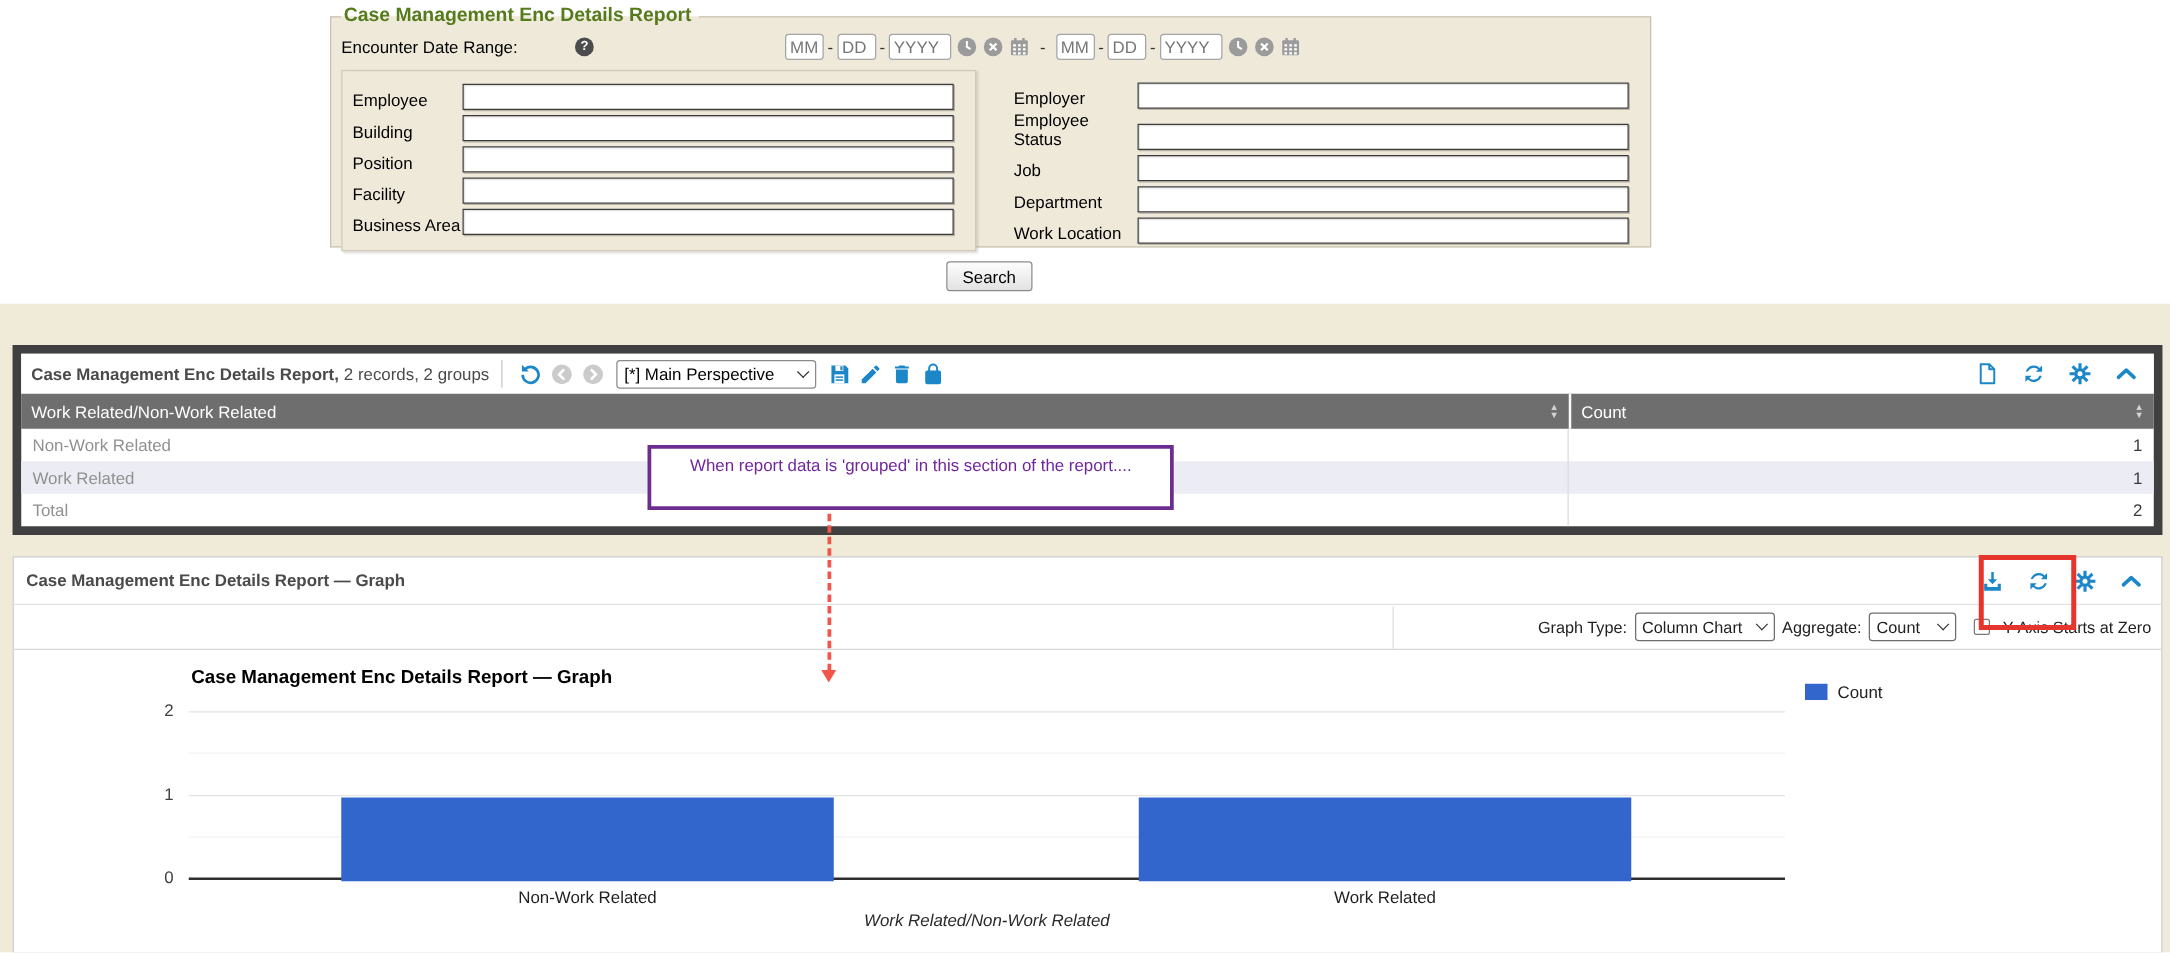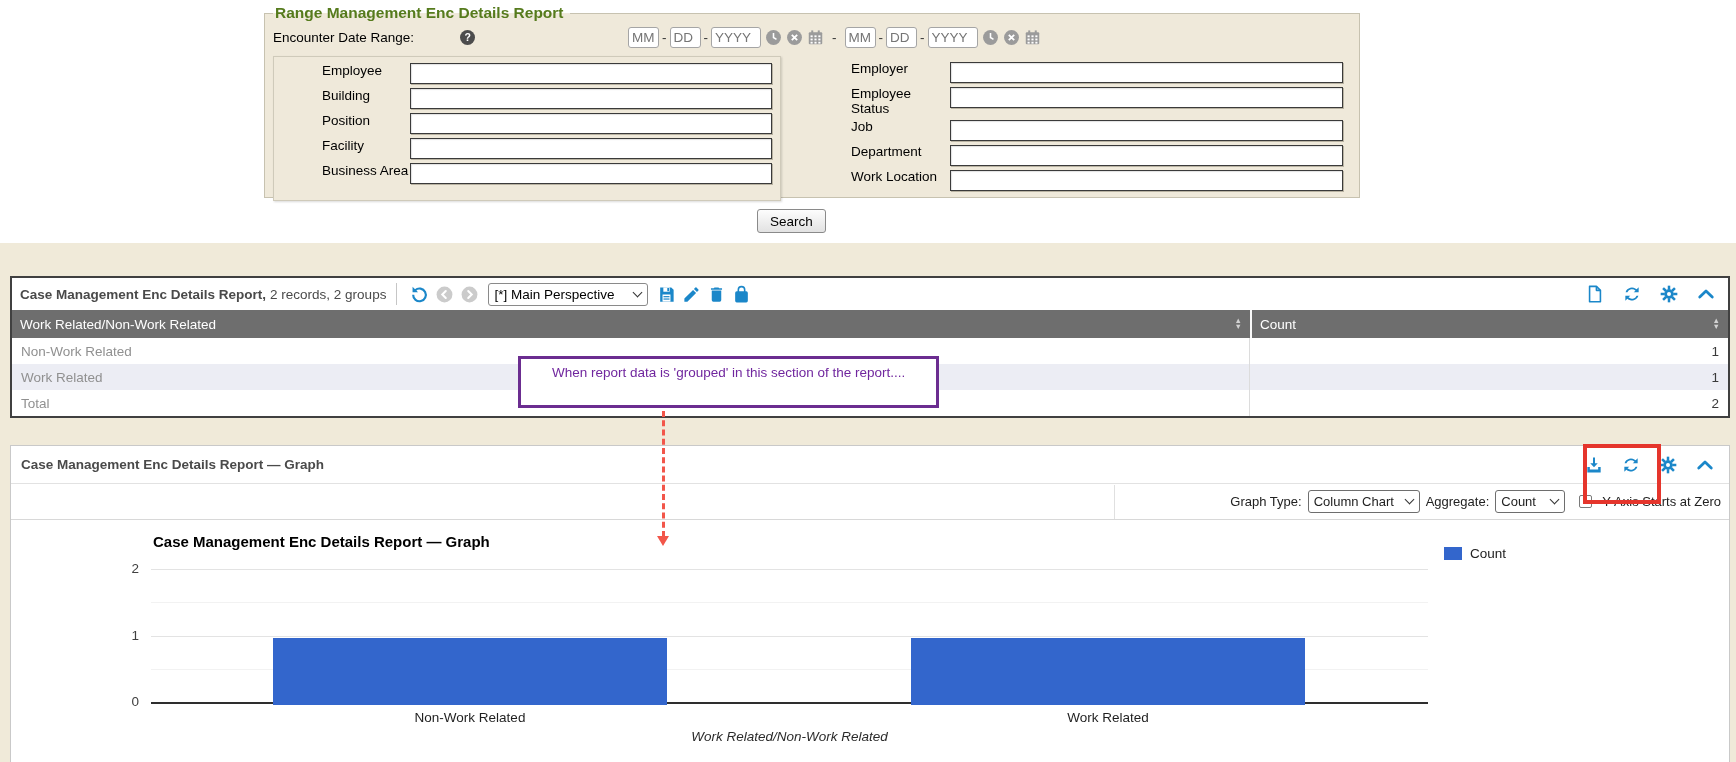--- a/index.html
+++ b/index.html
@@ -19,36 +19,36 @@
           font-family:inherit;font-size:13.5px;padding:0 3px;color:#555;}
   .dinput.mm,.dinput.dd{width:31px;} .dinput.yy{width:50px;}
   .dsep{color:#333;margin:0 1px;}
   .gsep{color:#333;margin:0 6px;}
   .gicon{width:17px;height:17px;margin-left:2px;}
   .cols{display:flex;margin-top:5px;}
   .fieldcol{padding:6px 8px;}
   .fieldcol.left{width:508px;background:#efe9da;border:1px solid #cfcaba;
                  box-shadow:1px 1px 2px rgba(0,0,0,.15);}
   .fieldcol.right{margin-left:22px;flex:1;padding-top:6px;}
-  .frow{display:flex;align-items:flex-start;min-height:25px;margin-left:40px;}
+  .frow{display:flex;align-items:flex-end;min-height:25px;}
   .frow .flabel{flex:0 0 88px;}
   .fieldcol.right .flabel{flex:0 0 99px;line-height:1.1;}
   .tinput{width:393px;height:21px;background:#fff;border:1px solid #3a3a3a;
           box-shadow:1px 1px 0 #b9b3a2, inset 1px 1px 1px rgba(0,0,0,.12);
           font-family:inherit;font-size:13.5px;padding:0 3px;}
   .search-btn{position:absolute;left:757px;top:209px;height:24px;padding:0 12px;
               font-family:inherit;font-size:13.5px;color:#000;border:1px solid #8a8a8a;border-radius:3px;
               background:linear-gradient(#fdfdfd,#e2e2e2);}
 
   
   .lower-bg{position:absolute;left:0;top:243px;width:1736px;height:519px;background:#f0ead9;}
 
   
   .report-panel{position:absolute;left:10px;top:276px;width:1720px;background:#fff;
-                border:2px solid #404040;}
+                border:7px solid #404040;}
   .toolbar{height:32px;display:flex;align-items:center;padding:0 12px 0 8px;background:#fff;}
   .tb-title{font-weight:bold;color:#4a4a4a;}
   .tb-meta{color:#4a4a4a;margin-left:4px;}
   .vdiv{width:1px;height:22px;background:#c6c6c6;margin:0 10px;}
   .tbicon{width:19px;height:19px;margin:0 3px;cursor:pointer;}
   .fake-select{display:inline-flex;align-items:center;justify-content:space-between;background:#fff;
                border:1px solid #8a8a8a;border-radius:3px;height:23px;padding:0 5px;margin:0 6px;cursor:pointer;}
   .caret{width:7px;height:7px;border-right:1.8px solid #333;border-bottom:1.8px solid #333;
          transform:rotate(45deg);margin:-4px 1px 0 9px;}
   .tb-right{margin-left:auto;display:flex;align-items:center;gap:17px;}
@@ -106,21 +106,21 @@
   .legend{position:absolute;left:1433px;top:25px;display:flex;align-items:center;gap:8px;}
   .swatch{width:18px;height:13px;background:#3366cc;display:inline-block;}
   .legend-label{color:#222;font-size:13.5px;}
 </style>
 </head>
 <body>
 
 <div id="app">
 
   <fieldset class="form-fs">
-    <legend>Range Management Enc Details Report</legend>
+    <legend>Case Management Enc Details Report</legend>
 
     <div class="date-row">
       <span>Encounter Date Range:</span>
       <span class="help">?</span>
 
       <span class="date-group">
         <input class="dinput mm" placeholder="MM" style="">
         <span class="dsep">-</span>
         <input class="dinput dd" placeholder="DD" style="">
         <span class="dsep">-</span>

